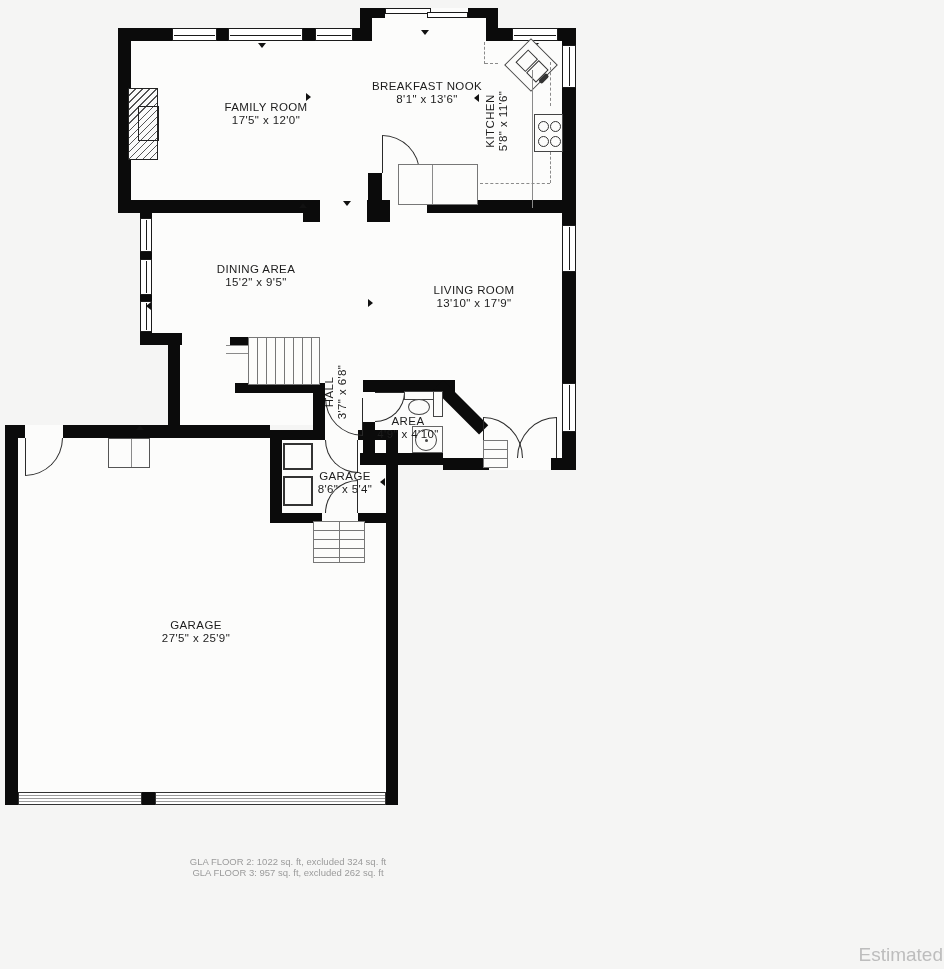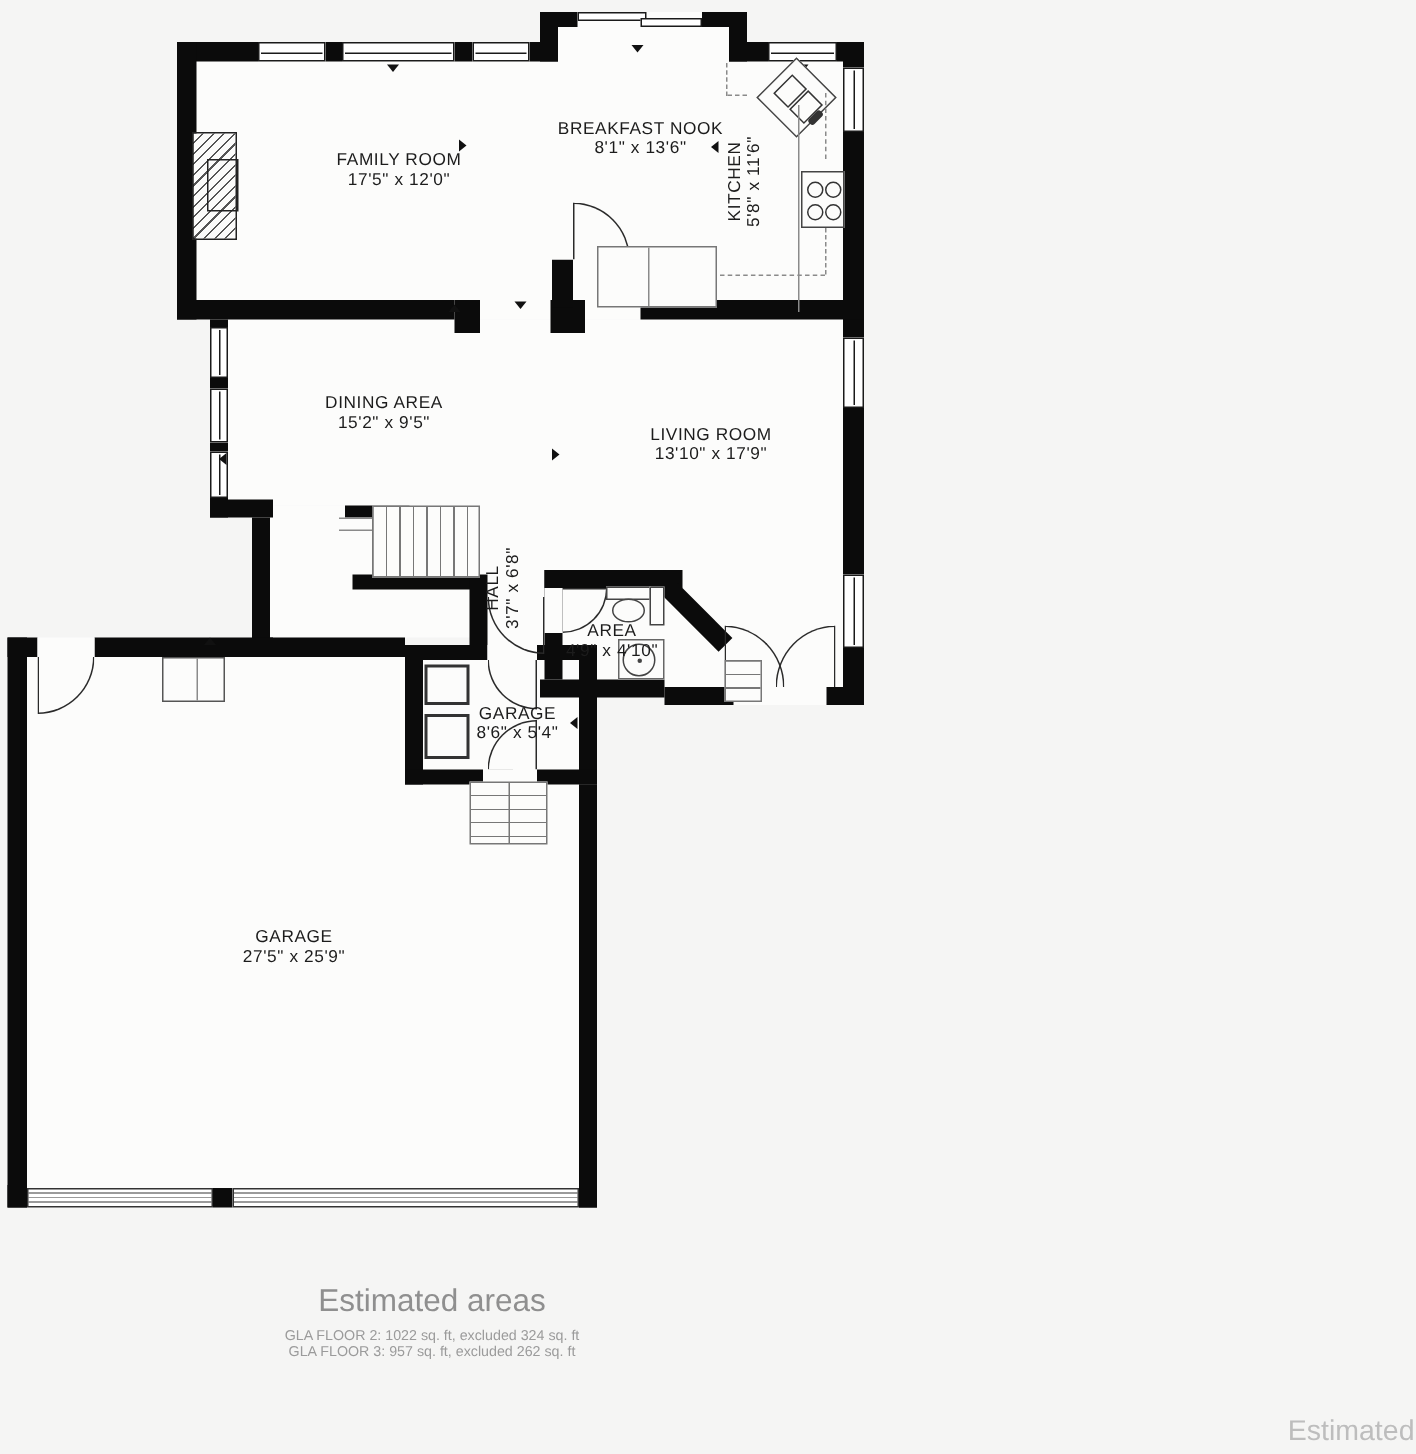--- a/index.html
+++ b/index.html
@@ -245,18 +245,17 @@
   <div class="rlabel" style="left:345px;top:483px;">
     <div>GARAGE</div>
     <div>8'6" x 5'4"</div>
   </div>
   <div class="rlabel" style="left:196px;top:632px;">
     <div>GARAGE</div>
     <div>27'5" x 25'9"</div>
   </div>
 
   <div class="footer" style="left:38px;top:856px;width:500px;">
-    <div class="f-title">Estimated areas</div>
     <div class="f-line">GLA FLOOR 2: 1022 sq. ft, excluded 324 sq. ft</div>
     <div class="f-line">GLA FLOOR 3: 957 sq. ft, excluded 262 sq. ft</div>
   </div>
   <div class="watermark">Estimated</div>
 </div>
 
 </body></html>

